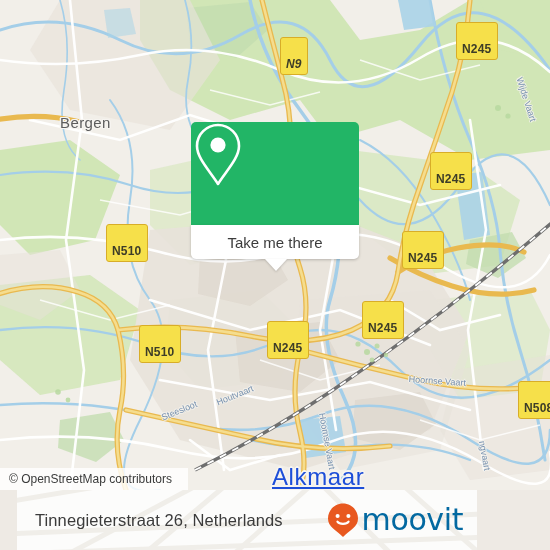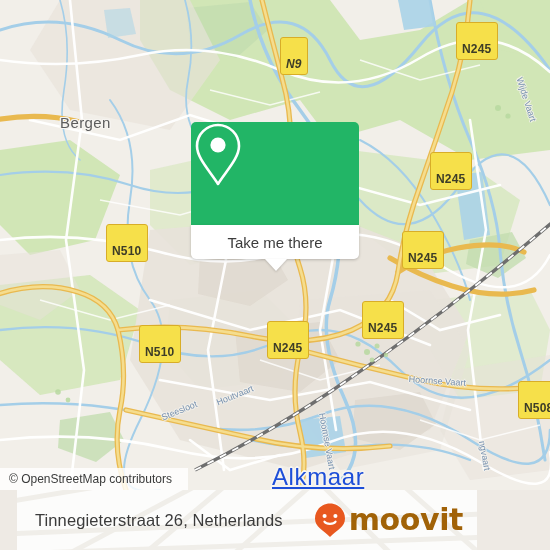--- a/index.html
+++ b/index.html
@@ -48,22 +48,22 @@
      filter:drop-shadow(0 1px 1px rgba(0,0,0,.18));}
 
   
   #footer{position:absolute;left:0;top:490px;width:460px;height:60px;
      background:#fcfcfb;overflow:hidden;margin-left:17px;}
   #footer .texture{position:absolute;left:0;top:0;opacity:1;}
   #foot-inner{position:relative;height:60px;display:flex;align-items:center;
      justify-content:space-between;padding:0 14px 0 18px;box-sizing:border-box;}
   #addr{font-size:16.5px;color:#3b3b3b;letter-spacing:.1px;}
   #logo{display:flex;align-items:center;gap:2px;}
-  #logo .word{font-size:30px;color:#a16207;letter-spacing:-.4px;line-height:1;
-     font-family:"DejaVu Sans", sans-serif;font-weight:bold;}
+  #logo .word{font-size:30px;color:#0369a1;letter-spacing:-.4px;line-height:1;
+     font-family:"DejaVu Sans", sans-serif;font-weight:normal;}
 </style>
 </head>
 <body>
 
 <div id="app">
 
   <div id="map">
     <svg width="550" height="490" viewBox="0 0 550 490">
       <defs>
         <clipPath id="cp">

